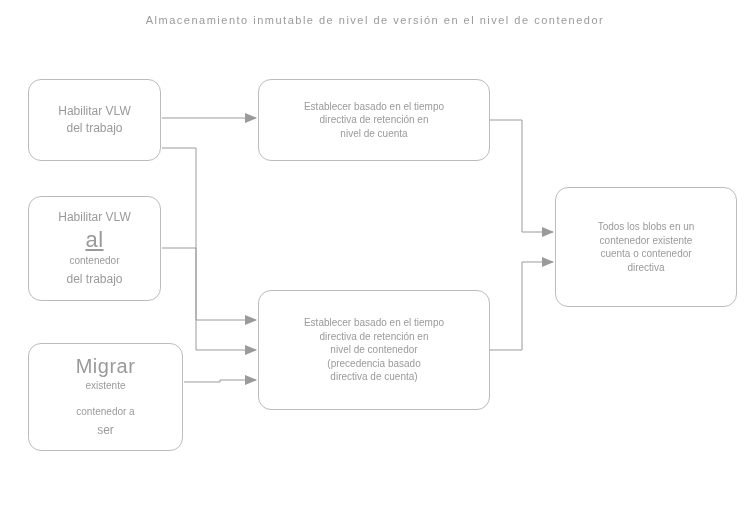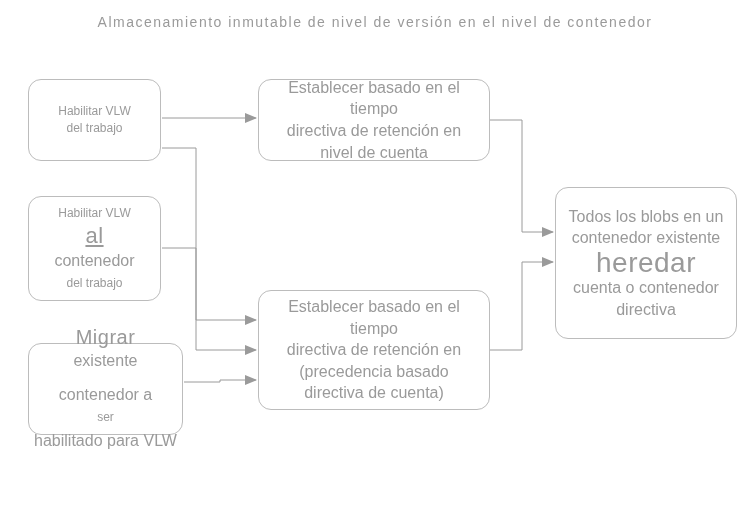--- a/index.html
+++ b/index.html
@@ -11,38 +11,38 @@
     color: #9a9a9a;
     position: relative;
     overflow: hidden;
   }
   .title {
     position: absolute;
     top: 14px;
     left: 0;
     right: 0;
     text-align: center;
-    font-size: 14px;
+    font-size: 11px;
     letter-spacing: 1.5px;
     color: #9a9a9a;
   }
   .box {
     position: absolute;
     border: 1px solid #bcbcbc;
     border-radius: 13px;
     text-align: center;
     color: #9a9a9a;
     display: flex;
     flex-direction: column;
     align-items: center;
     justify-content: center;
     padding: 6px 4px;
   }
   .line-sm { font-size: 12px; line-height: 1.4; }
-  .line-md { font-size: 16px; line-height: 1.35; }
+  .line-md { font-size: 10px; line-height: 1.35; }
   .line-lg { font-size: 22px; line-height: 1.1; letter-spacing: 0.5px; }
   .line-xl { font-size: 28px; line-height: 1.0; letter-spacing: 0.5px; }
   svg.arrows { position: absolute; top: 0; left: 0; width: 750px; height: 511px; pointer-events: none; }
   svg.arrows line { stroke: #9a9a9a; stroke-width: 1; }
   svg.arrows polygon { fill: #9a9a9a; }
 </style>
 </head>
 <body>
 
 <div class="title">Almacenamiento inmutable de nivel de versión en el nivel de contenedor</div>
@@ -52,45 +52,44 @@
   <div class="line-sm">del trabajo</div>
 </div>
 
 <div class="box" style="left:28px; top:196px; width:133px; height:105px;">
   <div class="line-sm">Habilitar VLW</div>
   <div class="line-lg" style="margin:2px 0;text-decoration:underline;">al</div>
   <div class="line-md">contenedor</div>
   <div class="line-sm" style="margin-top:4px;">del trabajo</div>
 </div>
 
-<div class="box" style="left:28px; top:343px; width:155px; height:92px;">
+<div class="box" style="left:28px; top:343px; width:155px; height:108px;">
   <div class="line-lg" style="font-size:20px;">Migrar</div>
   <div class="line-md" style="margin-top:2px;">existente</div>
   <div class="line-md" style="margin-top:12px;">contenedor a</div>
   <div class="line-sm" style="margin-top:4px;">ser</div>
-  <div class="line-md" style="margin-top:4px;">habilitado para VLW</div>
 </div>
 
 <div class="box" style="left:258px; top:79px; width:232px; height:82px;">
   <div class="line-md">Establecer basado en el tiempo</div>
   <div class="line-md">directiva de retención en</div>
   <div class="line-md">nivel de cuenta</div>
 </div>
 
 <div class="box" style="left:258px; top:290px; width:232px; height:120px;">
   <div class="line-md">Establecer basado en el tiempo</div>
   <div class="line-md">directiva de retención en</div>
+  <div class="line-md">nivel de contenedor</div>
   <div class="line-md">(precedencia basado</div>
   <div class="line-md">directiva de cuenta)</div>
 </div>
 
-<div class="box" style="left:555px; top:187px; width:182px; height:152px;">
+<div class="box" style="left:555px; top:187px; width:182px; height:120px;">
   <div class="line-md">Todos los blobs en un</div>
   <div class="line-md">contenedor existente</div>
-  <div class="line-xl">heredar</div>
   <div class="line-md">cuenta o contenedor</div>
   <div class="line-md">directiva</div>
 </div>
 
 <svg class="arrows" viewBox="0 0 750 511">
   <defs>
     <marker id="ah" markerWidth="12" markerHeight="10" refX="11" refY="5" orient="auto">
       <polygon points="0,0 12,5 0,10"></polygon>
     </marker>
   </defs>

